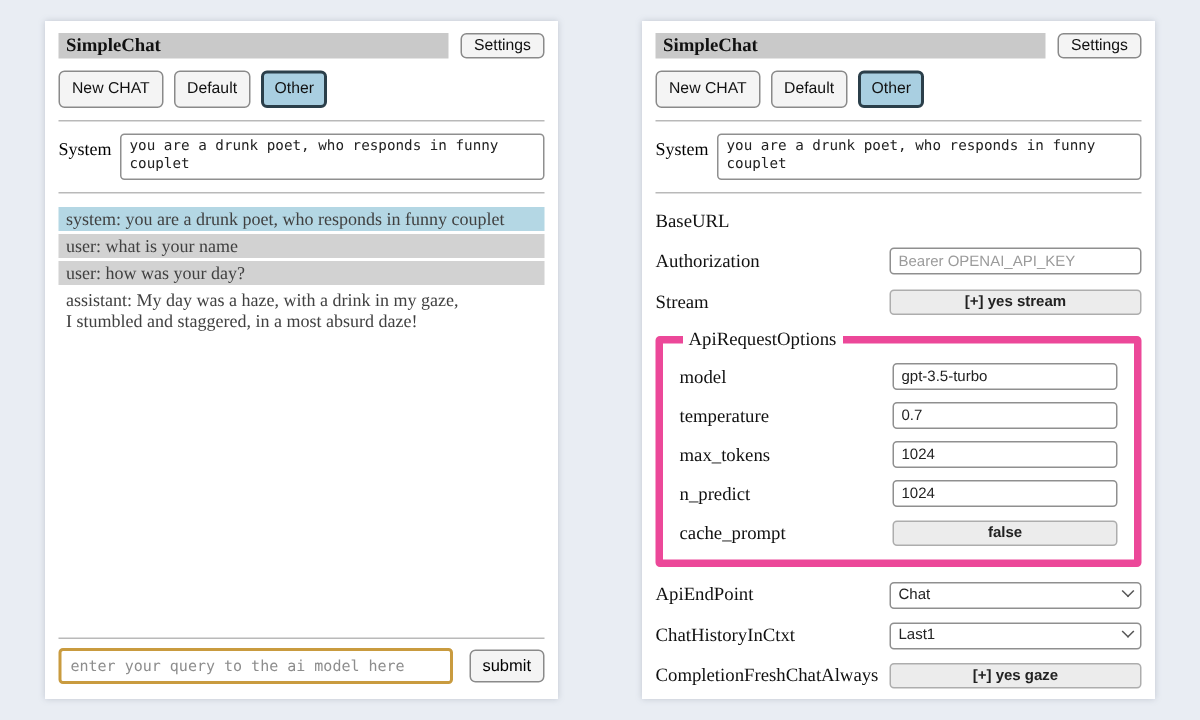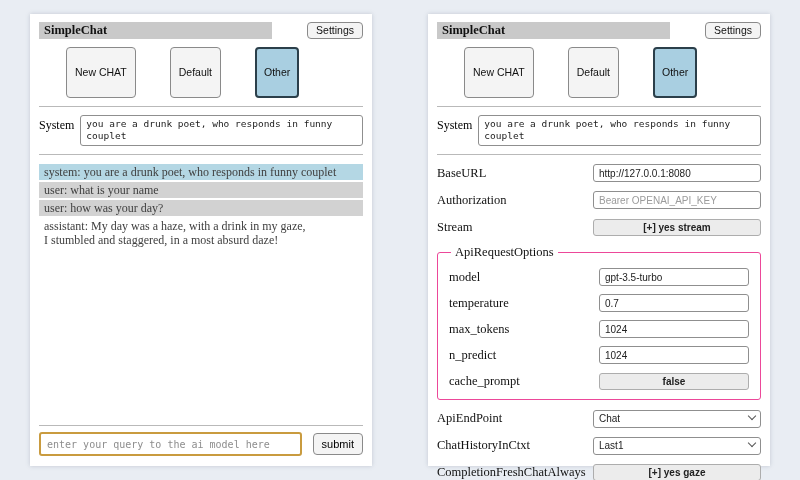--- a/index.html
+++ b/index.html
@@ -23,25 +23,25 @@
   
   .titlebar { display:flex; gap:8px; align-items:stretch; }
   .title-strip {
     flex:1; background:#c9c9c9; padding:1px 5px;
     font-weight:bold; font-size:12.5px; color:#111; line-height:15px;
   }
   .btn {
     font-family:"Liberation Sans", sans-serif;
     font-size:10.5px; color:#111;
     background:#f4f4f4; border:1px solid #8a8a8a; border-radius:4px;
-    padding:1px 8px; line-height:13px; cursor:pointer; white-space:nowrap;margin-left:27px;
+    padding:1px 8px; line-height:13px; cursor:pointer; white-space:nowrap;
   }
   .sessions { display:flex; gap:7px; margin-top:8px; }
   .btn.active {
-    background:#a9cfe1; border:2px solid #2b3f4a; padding:17px 7px;
+    background:#a9cfe1; border:2px solid #2b3f4a; padding:4px 7px;
   }
 
   hr.rule { border:none; border-top:1px solid #b9b9b9; margin:8px 0 0 0; }
 
   
   .system-row { display:flex; gap:6px; margin-top:8px; }
   .system-row .lbl { font-size:12px; padding-top:3px; }
   .system-row textarea {
     flex:1; height:31px; resize:none;
     border:1px solid #8f8f8f; border-radius:3px;
@@ -102,21 +102,21 @@
     font-family:"Liberation Sans", sans-serif; font-size:10px; color:#222;
     padding:0 16px 0 5px; outline:none;
   }
   .chevron {
     position:absolute; right:6px; top:5px; width:6px; height:6px;
     border-right:1.5px solid #555; border-bottom:1.5px solid #555;
     transform:rotate(45deg); pointer-events:none;
   }
 
   .fieldset {
-    margin-top:9px; border:1px solid #ec4899; border-radius:3px;
+    margin-top:9px; border:5px solid #ec4899; border-radius:3px;
     padding:0 11px 9px 11px;
   }
   .fieldset legend { font-size:12.5px; padding:0 4px; margin-left:2px; color:#111; }
   .fieldset .setting-row { margin-top:8px; }
   .ctrl2 { width:150px; }
 </style>
 </head>
 <body>
 
 <div class="stage">
@@ -176,21 +176,20 @@
 
     <div class="system-row">
       <span class="lbl">System</span>
       <textarea spellcheck="false" style="">you are a drunk poet, who responds in funny couplet</textarea>
     </div>
 
     <hr class="rule">
 
     <div class="setting-row">
       <span class="lbl">BaseURL</span>
-      <input class="ctrl" type="text" spellcheck="false" value="http://127.0.0.1:8080" style="">
     </div>
 
     <div class="setting-row">
       <span class="lbl">Authorization</span>
       <input class="ctrl" type="text" spellcheck="false" placeholder="Bearer OPENAI_API_KEY" style="">
     </div>
 
     <div class="setting-row">
       <span class="lbl">Stream</span>
       <button class="ctrl">[+] yes stream</button>

